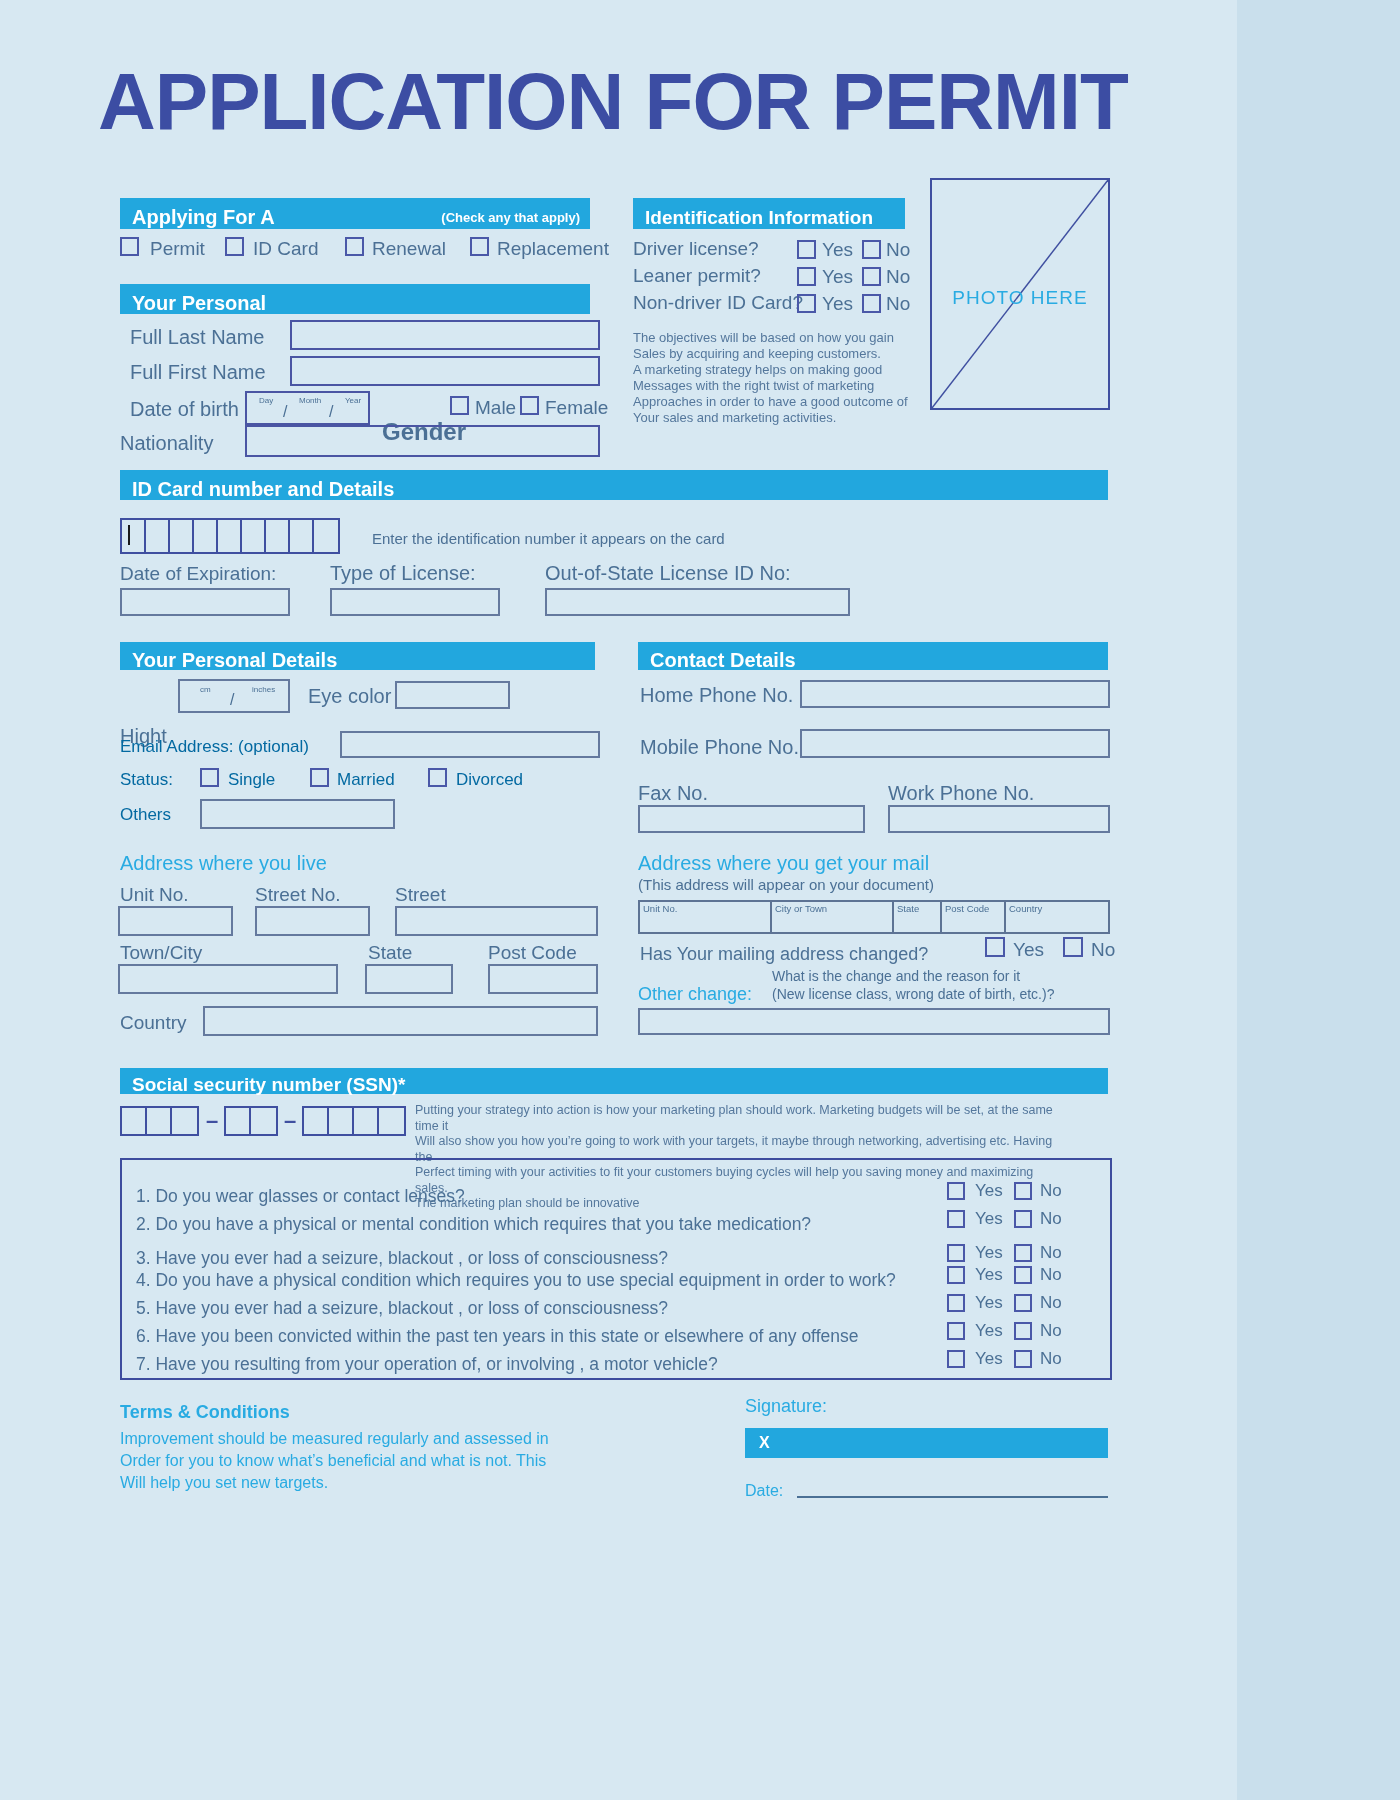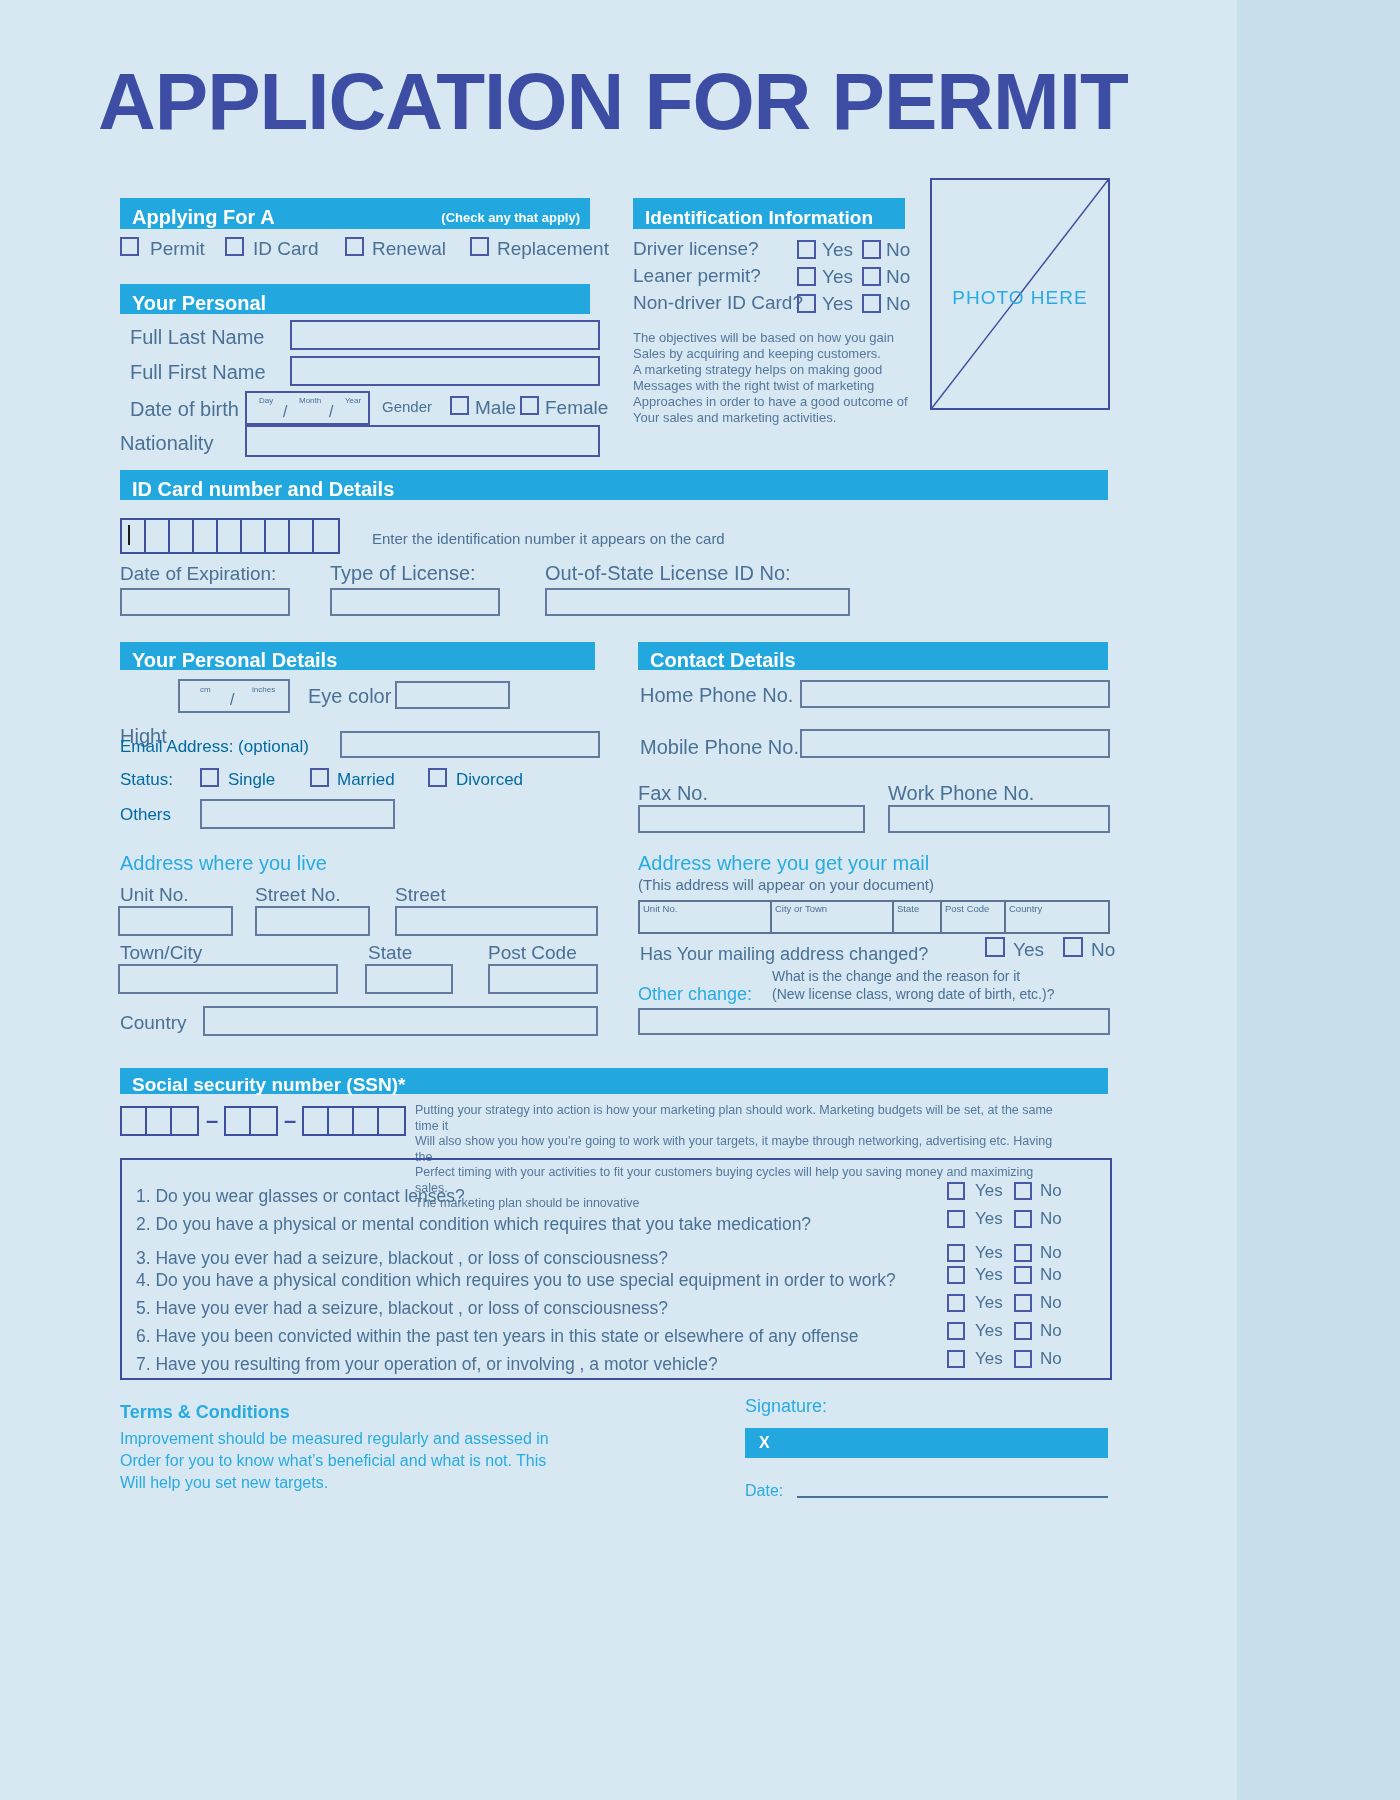--- a/index.html
+++ b/index.html
@@ -124,21 +124,21 @@
   <div class="inp" style="left:290px;top:356px;width:310px;height:30px;"></div>
 
   <span class="lbl" style="left:130px;top:398px;font-size:20px;">Date of birth</span>
   <div class="inp" style="left:245px;top:391px;width:125px;height:34px;">
     <span class="tiny" style="left:12px;top:3px;">Day</span>
     <span class="tiny" style="left:52px;top:3px;">Month</span>
     <span class="tiny" style="left:98px;top:3px;">Year</span>
     <span class="slash" style="left:36px;top:10px;">/</span>
     <span class="slash" style="left:82px;top:10px;">/</span>
   </div>
-  <span class="lbl" style="left:382px;top:398px;font-size:15px;">Gender</span>
+  <span class="lbl" style="left:382px;top:418px;font-size:24px;font-weight:bold;">Gender</span>
   <span class="cb" style="left:450px;top:396px;"></span>
   <span class="lbl" style="left:475px;top:397px;">Male</span>
   <span class="cb" style="left:520px;top:396px;"></span>
   <span class="lbl" style="left:545px;top:397px;">Female</span>
 
   <span class="lbl" style="left:120px;top:432px;font-size:20px;">Nationality</span>
   <div class="inp" style="left:245px;top:425px;width:355px;height:32px;"></div>
 
   <div class="bar" style="left:120px;top:470px;width:988px;height:30px;">
     <span>ID Card number and Details</span>

